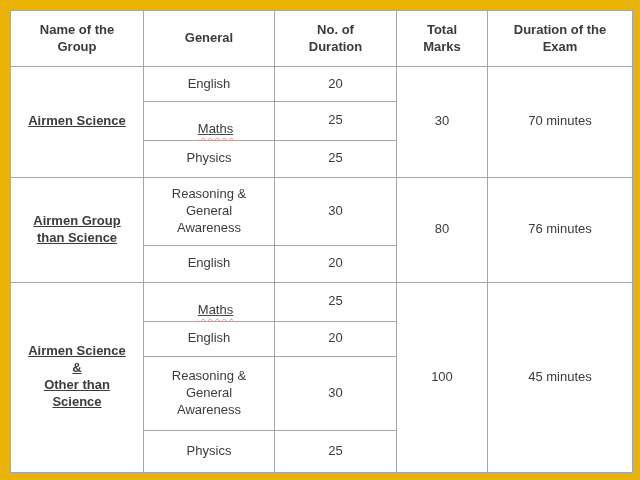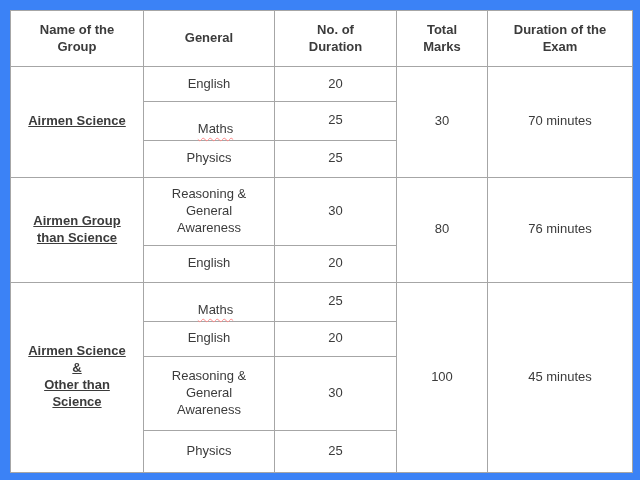--- a/index.html
+++ b/index.html
@@ -4,21 +4,21 @@
 <style>
   html, body {
     margin: 0;
     padding: 0;
     background: #ffffff;
   }
   .canvas {
     position: relative;
     width: 640px;
     height: 480px;
-    background: #3b82f6;
+    background: #eab308;
     font-family: "Liberation Sans", sans-serif;
     overflow: hidden;
   }
   table.exam-table {
     position: absolute;
     left: 10px;
     top: 10px;
     width: 622px;
     border-collapse: collapse;
     table-layout: fixed;
@@ -46,20 +46,21 @@
   
   tr.h56 { height: 56px; }
   tr.h35 { height: 35px; }
   tr.h37 { height: 37px; }
   tr.h68 { height: 68px; }
   tr.h36 { height: 36px; }
   tr.h74 { height: 74px; }
   tr.h42 { height: 42px; }
   
   .u-solid {
+    text-decoration: underline;
     text-decoration-color: #4a4a4a;
     text-decoration-thickness: 1px;
     margin-left: 13px;
   }
   .u-wavy {
     text-decoration: underline wavy #ff8a8a;
     text-decoration-thickness: 1px;
     text-underline-offset: 4px;
   }
 </style>

